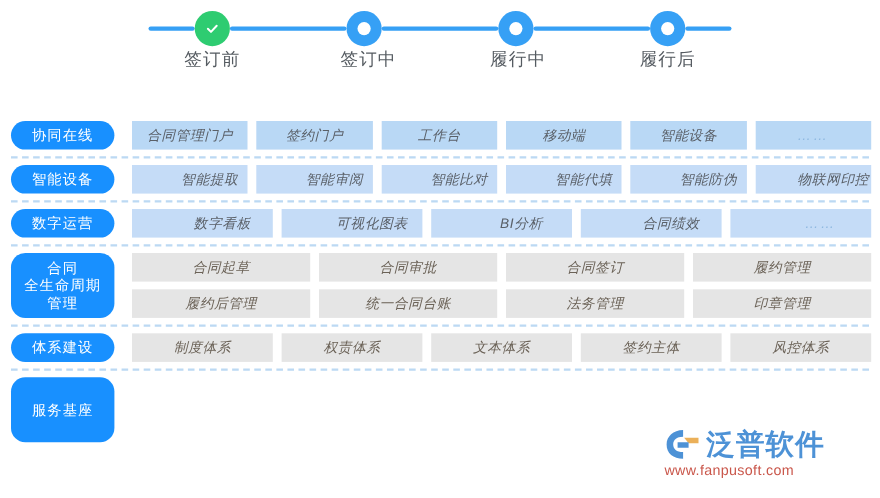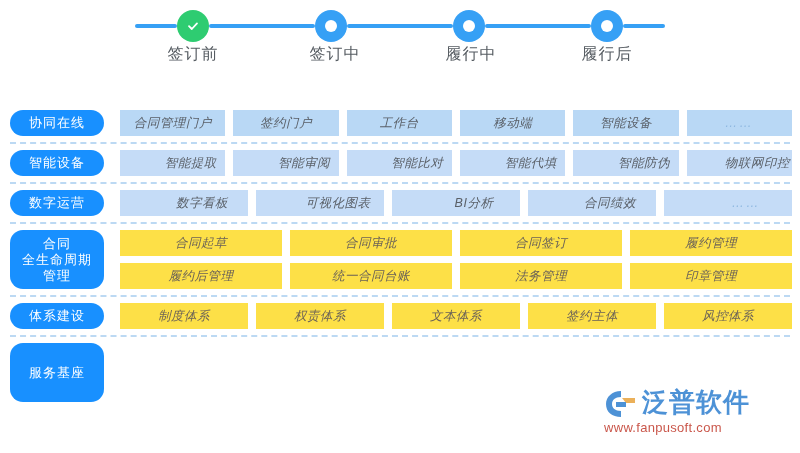--- a/index.html
+++ b/index.html
@@ -60,39 +60,39 @@
   .cells { flex: 1 1 auto; margin-right: 8px; display: flex; flex-direction: column; gap: 7px; font-style: italic; }
   .cell-row { display: flex; gap: 8px; }
   .cell {
     flex: 1 1 0; min-width: 0;
     height: 26px; line-height: 26px; text-align: center;
     font-size: 12.5px; color: #5a6068; letter-spacing: .5px;
     white-space: nowrap; overflow: hidden;
   }
   .cell.blue-a { background: #b9d8f5; }
   .cell.blue-b { background: #c5dcf7; padding-left: 36px; }
-  .cell.yellow { background: #fde047; color: #6b6257; }
+  .cell.yellow { background: #e5e5e5; color: #6b6257; }
   .cell.dots { color: #8fb8e0; letter-spacing: 2px; }
 
   .divider {
     height: 0; border-top: 2px dashed #bcd9f3; margin: 0 10px;
   }
 
   
   .band.r1 .cat, .band.r2 .cat, .band.r3 .cat, .band.r5 .cat { height: 26px; }
   .band.r4 .cat { height: 59px; }
   .band.r6 .cat { height: 59px; }
 
   
   .watermark {
     position: absolute; right: 6px; bottom: 8px;
     width: 190px; height: 56px; pointer-events: none;
     opacity: .85;
   }
-  .wm-row { display: flex; align-items: flex-end; gap: 4px; font-family: Liberation Mono, monospace; }
+  .wm-row { display: flex; align-items: flex-end; gap: 4px; }
   .wm-mark { width: 34px; height: 30px; flex: 0 0 34px; }
   .wm-text {
     font-size: 26px; font-weight: bold; color: #2f7fd0;
     letter-spacing: 1px; line-height: 30px;
   }
   .wm-url {
     font-size: 13px; color: #c0392b; letter-spacing: .3px;
     margin-top: 1px; 
   }
 </style>

